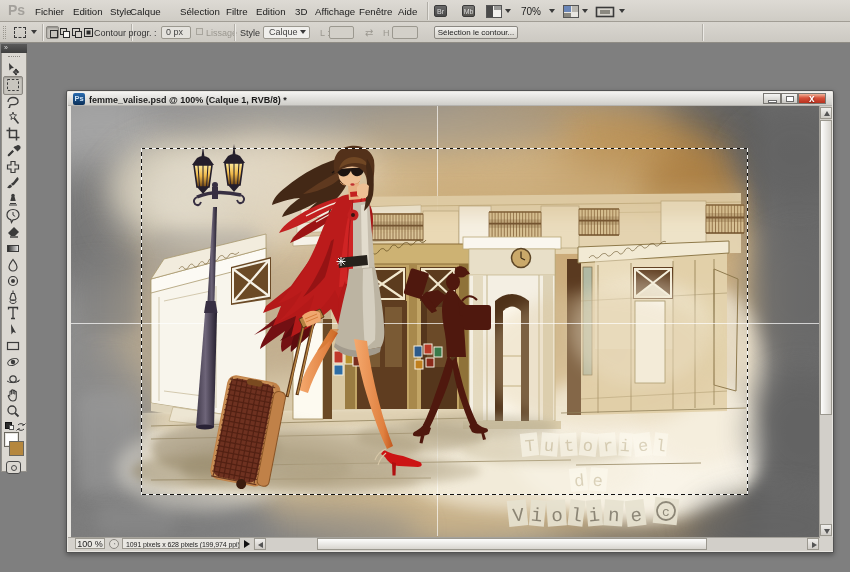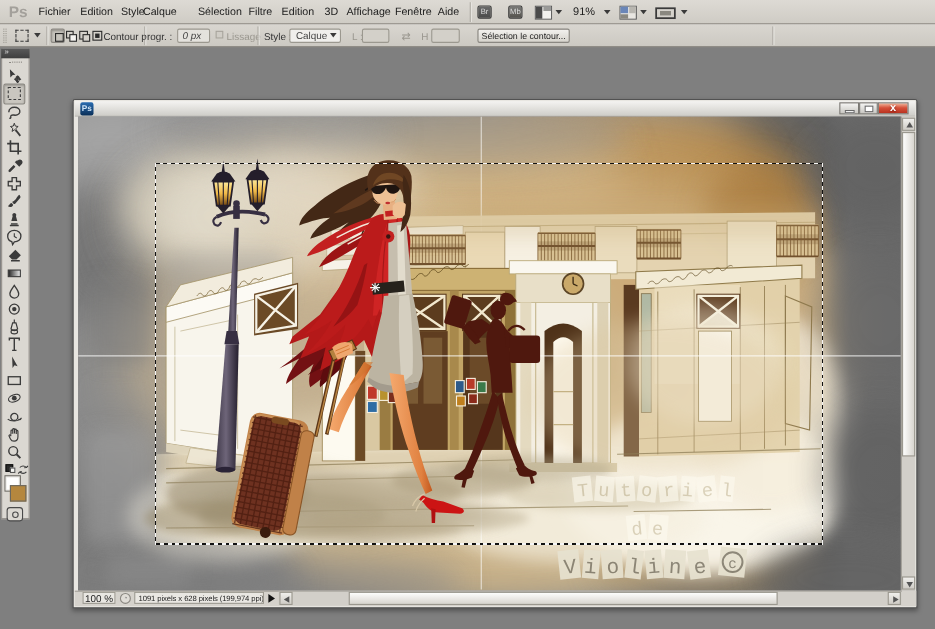--- a/index.html
+++ b/index.html
@@ -46,21 +46,21 @@
     <span class="mi" style="left:398px">Aide</span>
     <div class="abs" style="left:427px;top:2px;width:1px;height:18px;background:#b0ada6;box-shadow:1px 0 0 #e8e6e1;"></div>
     <div class="abs" style="left:434px;top:5px;width:13px;height:12px;background:linear-gradient(#6a6a6a,#4a4a4a);border:1px solid #3a3a3a;border-radius:2px;color:#ddd;font-size:7px;text-align:center;line-height:11px;">Br</div>
     <div class="abs" style="left:462px;top:5px;width:13px;height:12px;background:linear-gradient(#7a7a78,#55534e);border:1px solid #3a3a3a;border-radius:2px;color:#ddd;font-size:7px;text-align:center;line-height:11px;">Mb</div>
     <svg class="abs" style="left:486px;top:5px" width="16" height="13">
       <rect x="0.5" y="0.5" width="15" height="12" fill="#f2f1ee" stroke="#555"></rect>
       <rect x="1" y="1" width="6" height="11" fill="#4a4a4a"></rect>
       <rect x="8" y="1" width="7" height="4" fill="#9a9a98"></rect>
     </svg>
     <div class="abs" style="left:505px;top:9px;width:0;height:0;border-left:3px solid transparent;border-right:3px solid transparent;border-top:4px solid #3a3a3a;"></div>
-    <span class="mi" style="left:521px;font-size:10px;">91%</span>
+    <span class="mi" style="left:521px;font-size:10px;">70%</span>
     <div class="abs" style="left:549px;top:9px;width:0;height:0;border-left:3px solid transparent;border-right:3px solid transparent;border-top:4px solid #3a3a3a;"></div>
     <svg class="abs" style="left:563px;top:5px" width="16" height="13">
       <rect x="0.5" y="0.5" width="15" height="12" fill="#e8e6e1" stroke="#555"></rect>
       <rect x="1" y="1" width="7" height="6" fill="#6a86b8"></rect>
       <rect x="9" y="1" width="6" height="6" fill="#b8b6b0"></rect>
       <rect x="1" y="8" width="7" height="4" fill="#8a8880"></rect>
     </svg>
     <div class="abs" style="left:582px;top:9px;width:0;height:0;border-left:3px solid transparent;border-right:3px solid transparent;border-top:4px solid #3a3a3a;"></div>
     <svg class="abs" style="left:595px;top:5px" width="20" height="13">
       <rect x="1.5" y="2.5" width="17" height="9" fill="none" stroke="#3a3a3a" stroke-width="1.6"></rect>
@@ -82,21 +82,21 @@
     <div class="abs" style="left:70px;top:26px;width:13px;height:13px;border-radius:2px;"><svg width="14" height="14">
         <rect x="2.5" y="2.5" width="7" height="7" fill="none" stroke="#2a2a2a"></rect>
         <rect x="5.5" y="5.5" width="6" height="6" fill="#d5d2cc" stroke="#2a2a2a"></rect>
       </svg></div>
     <div class="abs" style="left:82px;top:26px;width:13px;height:13px;border-radius:2px;"><svg width="14" height="14">
         <rect x="2.5" y="2.5" width="8" height="8" fill="none" stroke="#2a2a2a"></rect>
         <rect x="4.5" y="4.5" width="4" height="4" fill="#2a2a2a"></rect>
       </svg></div>
     <div class="sep" style="left:131px;"></div>
     <span class="olab" style="left:94px;">Contour progr. :</span>
-    <div class="obox" style="left:161px;width:30px;padding-left:4px;line-height:11px;font-style:italic;">0 px</div>
+    <div class="obox" style="left:161px;width:30px;padding-left:4px;line-height:11px;">0 px</div>
     <div class="abs" style="left:196px;top:28px;width:7px;height:7px;background:#d0cdc6;border:1px solid #a8a59d;"></div>
     <span class="olab dis" style="left:206px;">Lissage</span>
     <div class="sep" style="left:234px;"></div>
     <span class="olab" style="left:240px;">Style :</span>
     <div class="obox" style="left:263px;width:47px;padding-left:5px;line-height:11px;background:#f0efec;">Calque</div>
     <div class="abs" style="left:300px;top:30px;width:0;height:0;border-left:3px solid transparent;border-right:3px solid transparent;border-top:4px solid #3a3a3a;"></div>
     <span class="olab dis" style="left:320px;">L :</span>
     <div class="obox dis" style="left:329px;width:25px;"></div>
     <span class="olab dis" style="left:365px;top:27px;font-size:10px;">⇄</span>
     <span class="olab dis" style="left:383px;">H :</span>
@@ -200,20 +200,21 @@
       <path d="M8 3 l1.5-1.5 M8 3 l-2 0.2 M2 7 l-1.5 1.5 M2 7 l2-0.2" stroke="#3b3b3b"></path>
     </svg>
     <div class="abs" style="left:4px;top:432px;width:15px;height:15px;background:#ffffff;border:1px solid #6a675f;box-shadow:0 0 0 1px #e8e6e1 inset;"></div>
     <div class="abs" style="left:9px;top:441px;width:15px;height:15px;background:#b5873e;border:1px solid #6a675f;"></div>
     <div class="abs" style="left:6px;top:461px;width:15px;height:13px;border:1px solid #4a4a4a;border-radius:3px;background:#dbd8d2;">
       <div style="position:absolute;left:4px;top:2.5px;width:6px;height:6px;border:1px solid #4a4a4a;border-radius:50%;"></div>
     </div>
     <div id="docwin">
       <div id="titlebar"></div>
       <div id="psicon">Ps</div>
+      <div id="titletxt">femme_valise.psd @ 100% (Calque 1, RVB/8) *</div>
       <div class="wbtn" style="left:696px;width:18px;">
         <div style="position:absolute;left:4px;top:6px;width:9px;height:3px;background:#fff;border:1px solid #6a6a6a;"></div>
       </div>
       <div class="wbtn" style="left:714px;width:17px;">
         <div style="position:absolute;left:4px;top:2px;width:8px;height:6px;background:#fff;border:1px solid #6a6a6a;"></div>
       </div>
       <div class="wbtn" style="left:731px;width:28px;background:linear-gradient(#f0b49a,#d6513a 45%,#b8311f);">
         <div style="position:absolute;left:10px;top:-1px;color:#fff;font-weight:bold;font-size:10px;text-shadow:0 1px 2px #7a1408;">x</div>
       </div>
       <div id="viewport"><svg width="748" height="431" viewBox="70 105 748 431">

